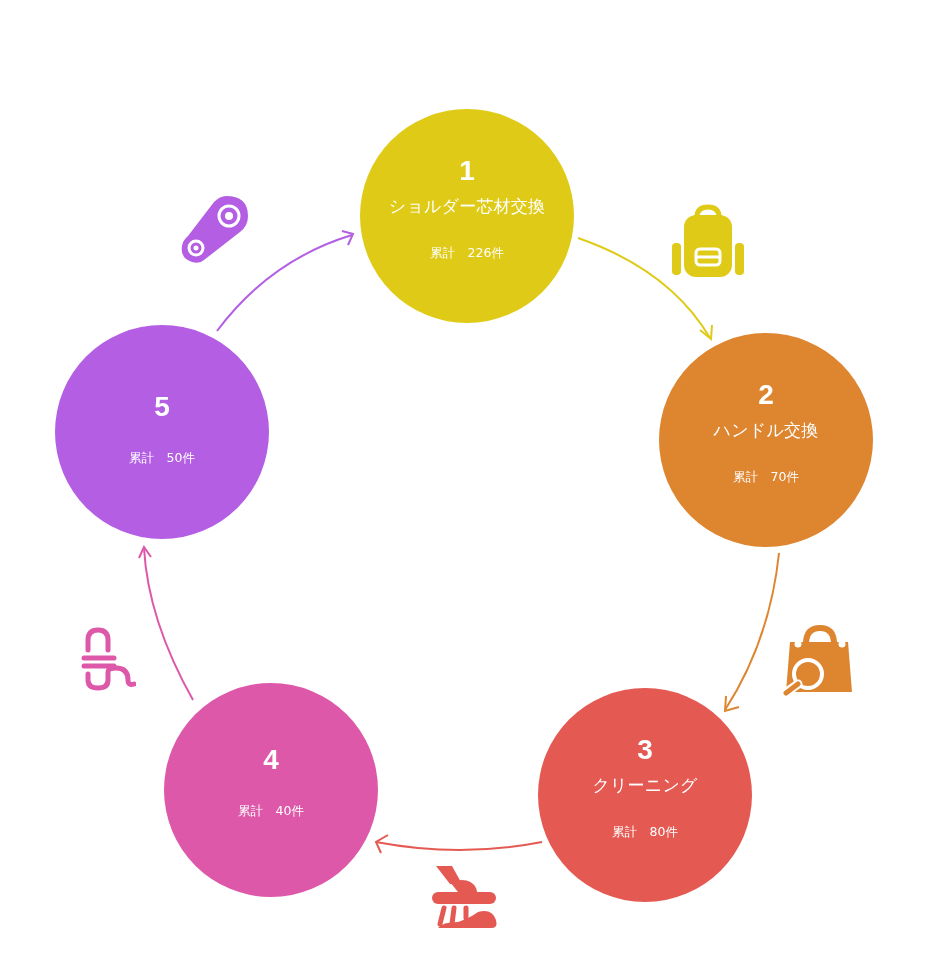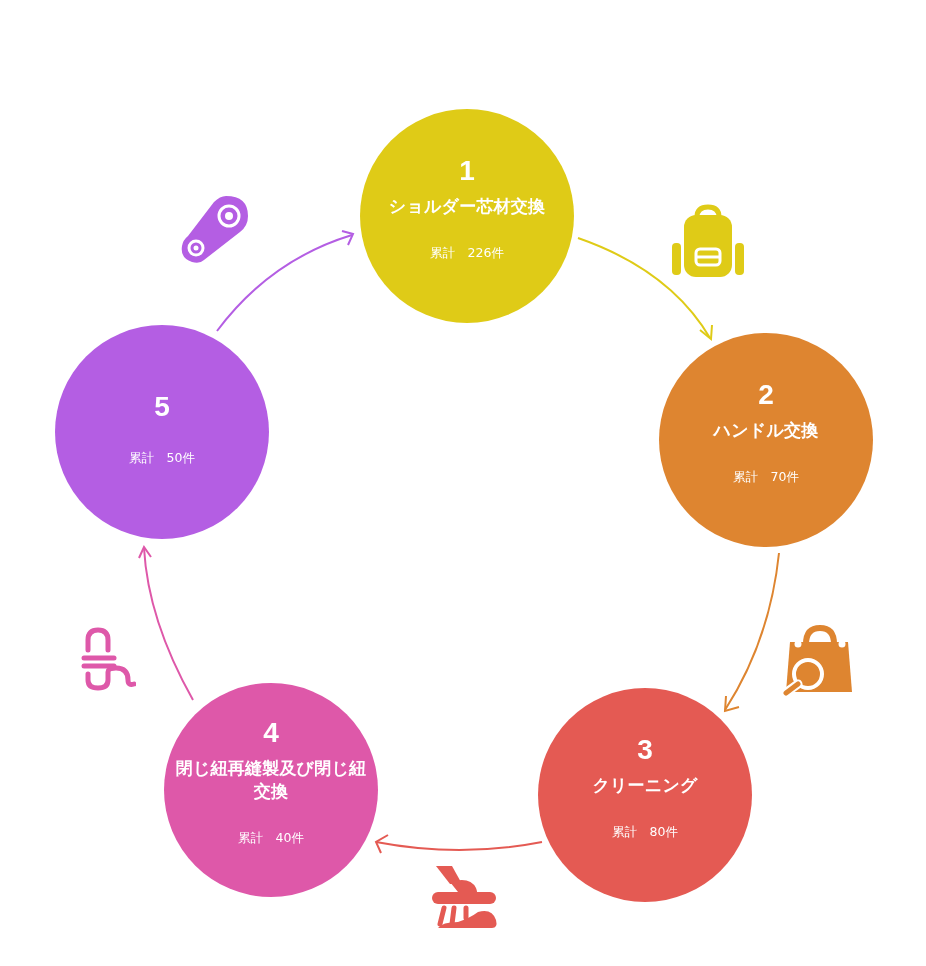--- a/index.html
+++ b/index.html
@@ -3,21 +3,21 @@
 <meta charset="utf-8">
 <style>
   html, body { margin: 0; padding: 0; background: #ffffff; }
   body { width: 926px; height: 966px; position: relative; overflow: hidden;
          font-family: "DejaVu Sans", "Liberation Sans", sans-serif; }
   #stage { position: absolute; left: 0; top: 0; width: 926px; height: 966px; }
   .node { position: absolute; width: 214px; height: 214px; border-radius: 50%;
           display: flex; flex-direction: column; align-items: center; justify-content: center;
           color: #ffffff; text-align: center; box-sizing: border-box; padding: 0 8px; }
   .node .num { font-family: "Liberation Sans", sans-serif; font-weight: bold; font-size: 28px; line-height: 32px; margin-top: -16px; }
-  .node .title { font-weight: bold; font-size: 17px; line-height: 23px; margin-top: 8px; letter-spacing: 0.2px; }
+  .node .title { font-weight: normal; font-size: 17px; line-height: 23px; margin-top: 8px; letter-spacing: 0.2px; }
   .node .count { font-size: 12.5px; margin-top: 27px; white-space: pre; }
   .icon { position: absolute; }
   svg.arrows { position: absolute; left: 0; top: 0; }
 </style>
 </head>
 <body>
 
 <div id="stage">
 
   <svg class="arrows" width="926" height="966">
@@ -62,21 +62,20 @@
   </div>
 
   <div class="node" id="node-3" style="left: 538px; top: 688px; background: rgb(228, 90, 83);">
     <div class="num">3</div>
     <div class="title">クリーニング</div>
     <div class="count">累計　80件</div>
   </div>
 
   <div class="node" id="node-4" style="left: 164px; top: 683px; padding: 0px 4px; background: rgb(222, 88, 169);">
     <div class="num">4</div>
-    <div class="title">閉じ紐再縫製及び閉じ紐交換</div>
     <div class="count">累計　40件</div>
   </div>
 
   <div class="node" id="node-5" style="left: 55px; top: 325px; padding: 0px 6px; background: rgb(180, 94, 227);">
     <div class="num" style="margin-top:-6px;">5</div>
     <div class="count">累計　50件</div>
   </div>
 
   <svg class="icon" style="left:670px; top:203px;" width="76" height="74" viewBox="0 0 76 74">
     <path d="M27 14 Q27 4 38 4 Q49 4 49 14" fill="none" stroke="#dfcb17" stroke-width="5"></path>

